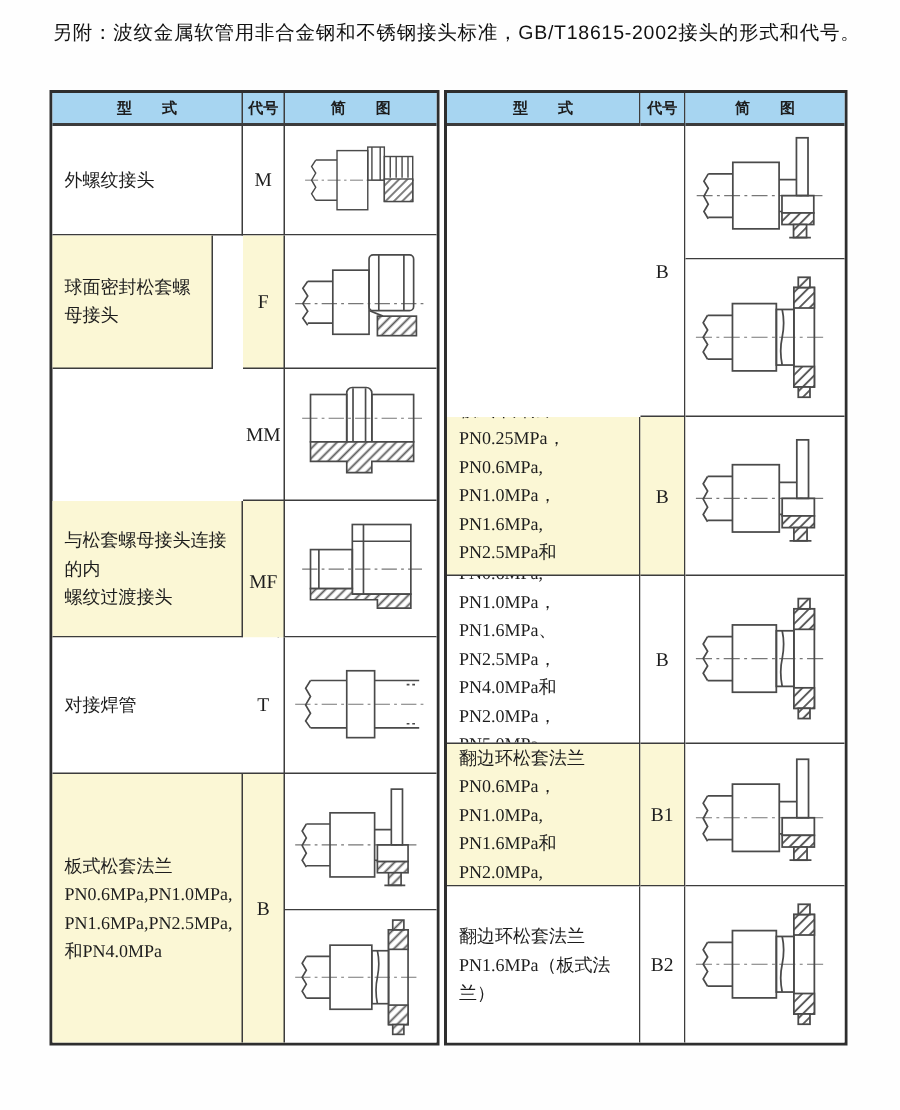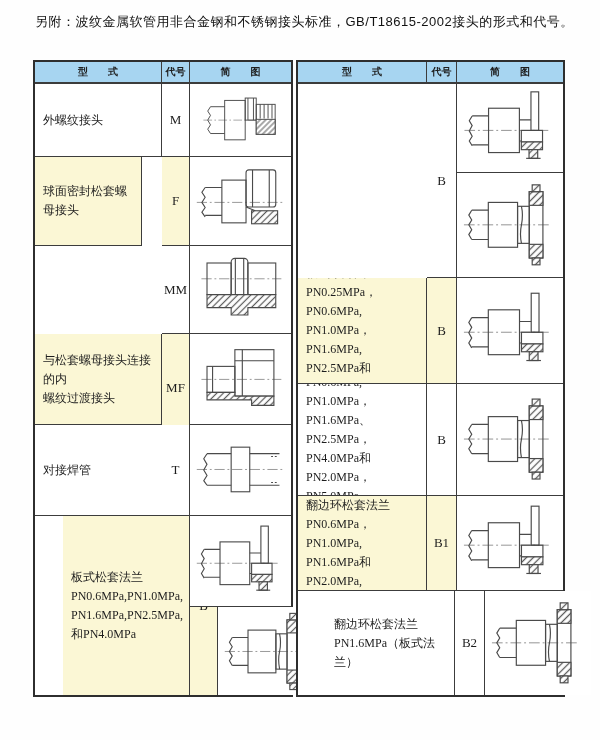--- a/index.html
+++ b/index.html
@@ -18,21 +18,21 @@
     border:2px solid #2e2e2e;background:#fff;
   }
   #left-half{left:33px;width:260px;}
   #right-half{left:296px;width:269px;}
   .cell{
     position:absolute;box-sizing:border-box;
     border-right:1px solid #3c3c3c;border-bottom:1px solid #3c3c3c;
     display:flex;align-items:center;overflow:hidden;background:#fff;
   }
   .cell.nr{border-right:none;}
-  .cell.nb{border-bottom:none;margin-left:28px;}
+  .cell.nb{border-bottom:none;}
   .hdr{
     justify-content:center;background:var(--header-bg,#a7d5f1);
     font-weight:bold;font-size:10px;border-bottom-width:2px;
   }
   .type{
     padding:2px 4px 2px 8px;font-size:12px;line-height:19px;
     white-space:pre-line;text-align:left;
   }
   .code{justify-content:center;font-size:13px;}
   .diag{justify-content:center;background:#fff;}

